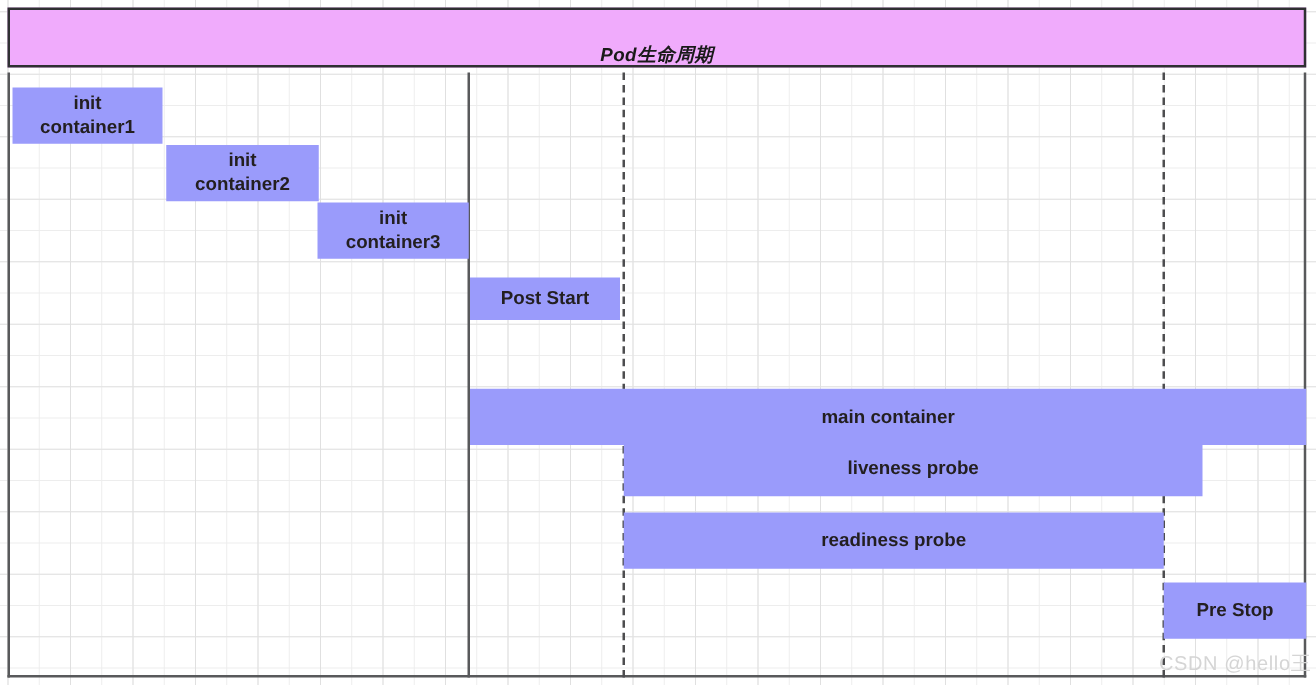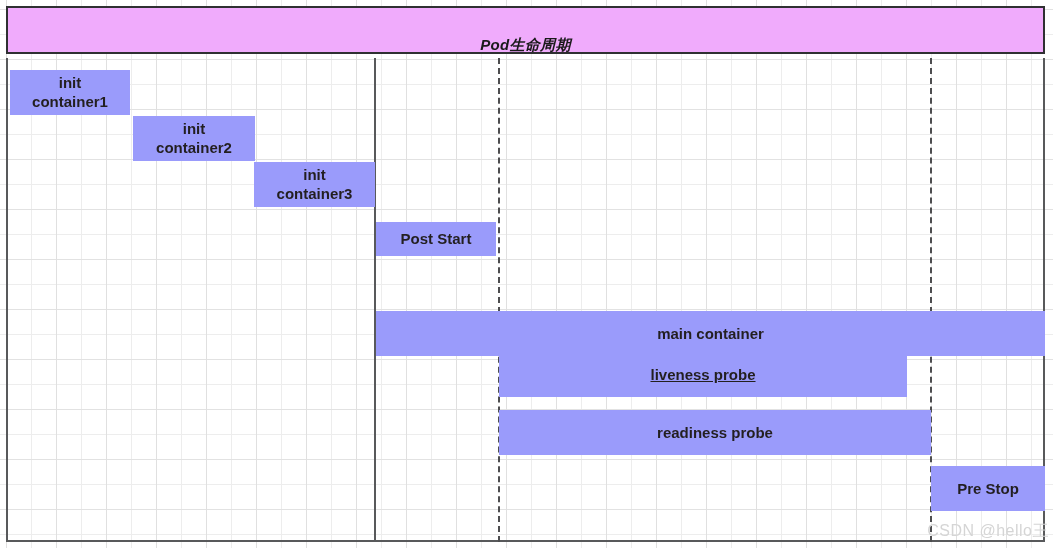--- a/index.html
+++ b/index.html
@@ -140,21 +140,21 @@
   <div class="bar two-line" style="left:133px; top:116px; width:122px; height:45px;">init
 container2</div>
 
   <div class="bar two-line" style="left:254px; top:162px; width:121px; height:45px;">init
 container3</div>
 
   <div class="bar" style="left:376px; top:222px; width:120px; height:34px;">Post Start</div>
 
   <div class="bar" style="left:376px; top:295px; width:669px; height:45px;margin-top:16px;">main container</div>
 
-  <div class="bar" style="left:499px; top:352px; width:408px; height:45px;text-decoration:underline;">liveness probe</div>
+  <div class="bar" style="left:499px; top:352px; width:463px; height:45px;">liveness probe</div>
 
   <div class="bar" style="left:931px; top:466px; width:114px; height:45px;">Pre Stop</div>
 
   <div class="bar" style="left:499px; top:410px; width:432px; height:45px;">readiness probe</div>
 
   <div class="watermark">CSDN @hello王</div>
 
 </div>
 
 </body></html>

